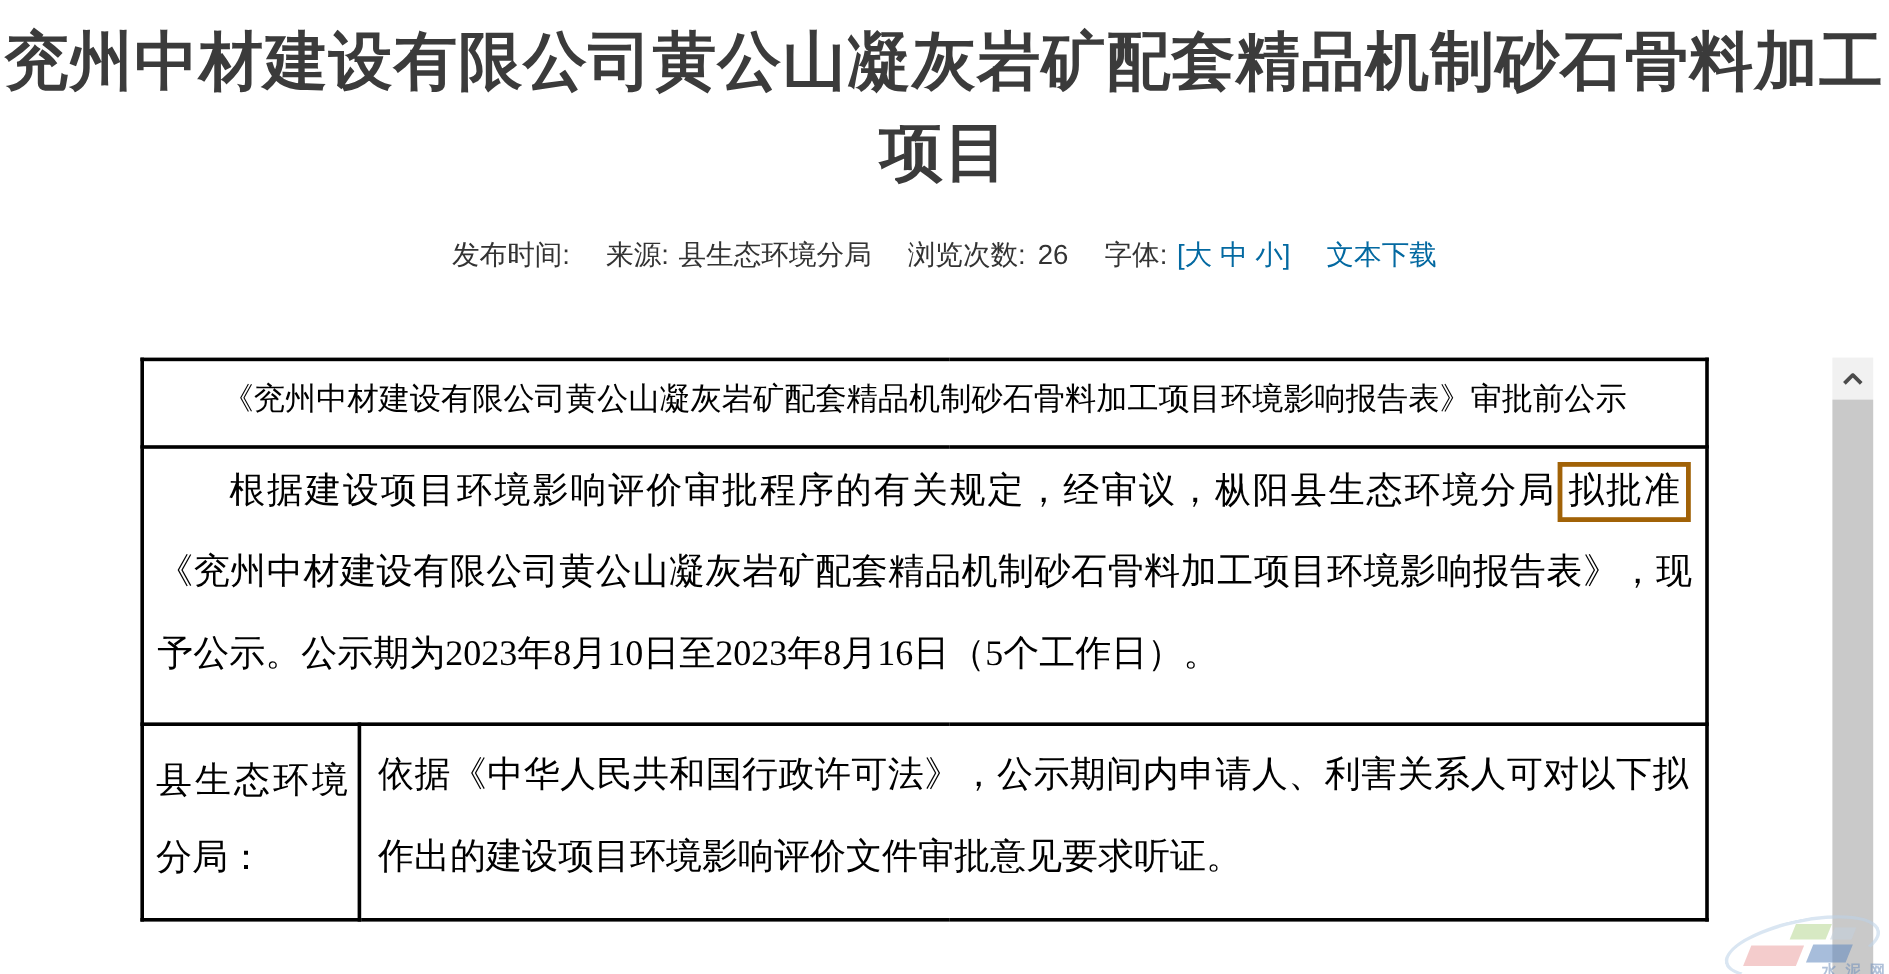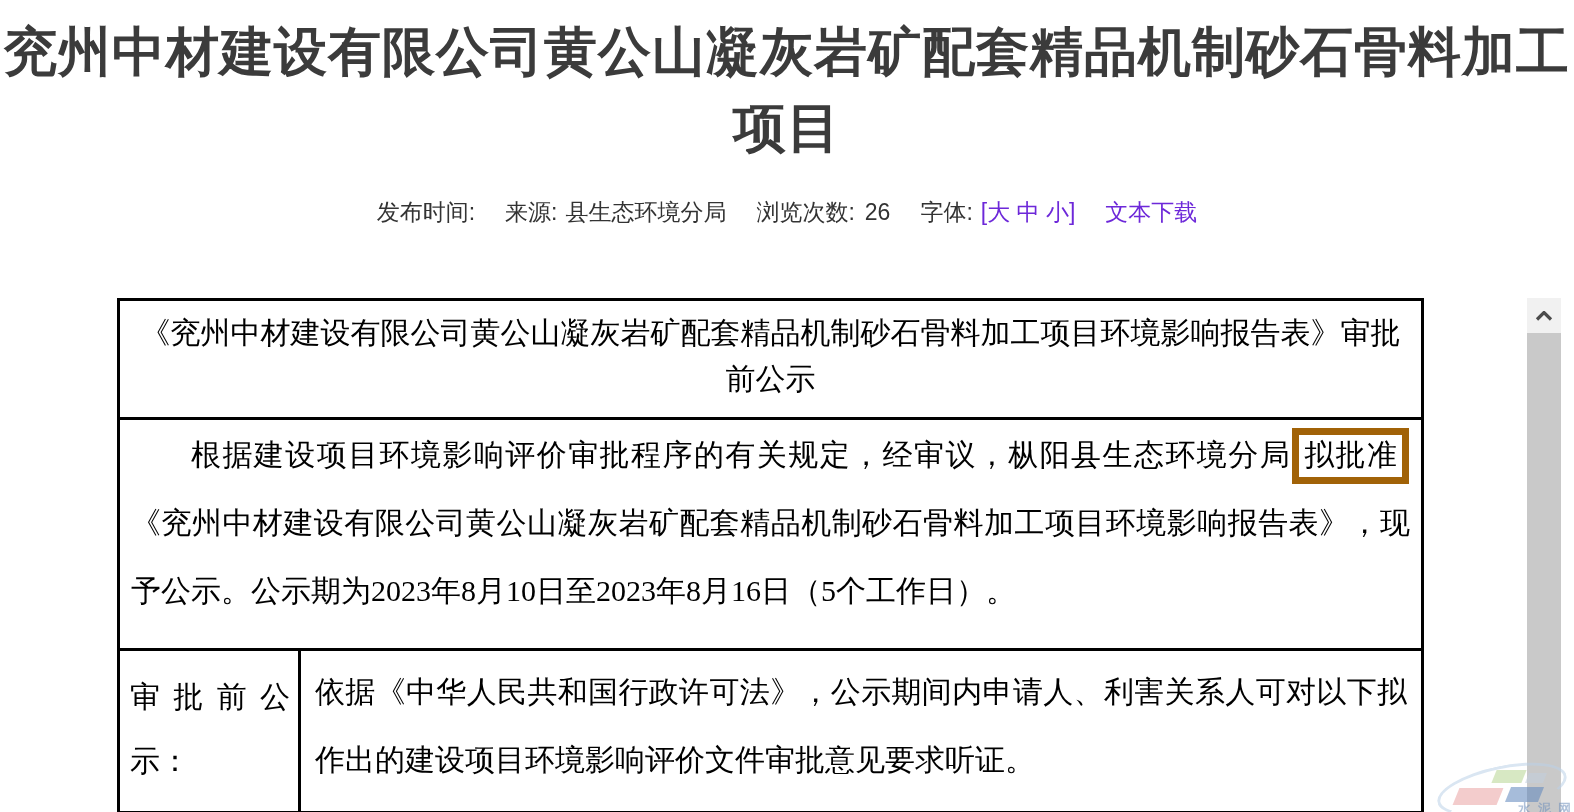--- a/index.html
+++ b/index.html
@@ -23,40 +23,40 @@
   .meta-bar{
     position:absolute;top:196px;left:0;right:0;
     display:flex;justify-content:center;align-items:center;
     font-size:23px;color:#333333;line-height:32px;
     font-family:"Liberation Sans","DejaVu Sans",sans-serif;
   }
   .meta-group{display:flex;align-items:flex-end;margin:0 15px;}
   .meta-label{color:#333333;}
   .meta-value{margin-left:8px;color:#333333;}
   .meta-value.wide-gap{margin-left:10px;}
-  .meta-link{color:#6d28d9;cursor:pointer;}
+  .meta-link{color:#0369a1;cursor:pointer;}
 
   
   .table-wrap{position:absolute;top:298px;left:117px;width:1307px;}
   table.notice{
     width:1307px;border-collapse:collapse;table-layout:fixed;
     font-family:"Liberation Serif","DejaVu Serif",serif;color:#000000;
   }
   table.notice td{border:3px solid #000000;vertical-align:top;background:#ffffff;}
   td.title-cell{
-    text-align:center;font-size:30px;line-height:46px;
+    text-align:center;font-size:26px;line-height:46px;
     padding:9px 16px 15px 16px;font-weight:400;
   }
   td.para-cell{
     font-size:30px;line-height:68px;text-align:justify;
     padding:1px 11px 23px 11px;
   }
   .para-text{text-indent:2em;margin:0;}
   .highlight-box{
-    border:7px solid #a16207;
+    border:4px solid #a16207;
     padding:3px 5px 6px 5px;
     margin:0 1px;
     font-family:Liberation Serif, serif;
   }
   td.hearing-label-cell{
     font-size:30px;line-height:64px;padding:14px 8px 10px 10px;
     text-align:justify;
   }
   td.hearing-content-cell{
     font-size:30px;line-height:68px;text-align:justify;
@@ -139,21 +139,21 @@
       <tbody>
           <tr>
         <td class="title-cell" colspan="4">《兖州中材建设有限公司黄公山凝灰岩矿配套精品机制砂石骨料加工项目环境影响报告表》审批前公示</td>
       </tr>
       <tr>
         <td class="para-cell" colspan="4">
           <p class="para-text"><span>根据建设项目环境影响评价审批程序的有关规定，经审议，枞阳县生态环境分局</span><span class="highlight-box">拟批准</span><span>《兖州中材建设有限公司黄公山凝灰岩矿配套精品机制砂石骨料加工项目环境影响报告表》，现予公示。公示期为2023年8月10日至2023年8月16日（5个工作日）。</span></p>
         </td>
       </tr>
       <tr>
-        <td class="hearing-label-cell">审批前公示：</td>
+        <td class="hearing-label-cell">县生态环境分局：</td>
         <td class="hearing-content-cell" colspan="3">依据《中华人民共和国行政许可法》，公示期间内申请人、利害关系人可对以下拟作出的建设项目环境影响评价文件审批意见要求听证。</td>
       </tr>
 
     </tbody>
       </table>
   </div>
 
   <div class="scrollbar">
     <div class="scroll-up-button">
       <span style="display:flex;">

